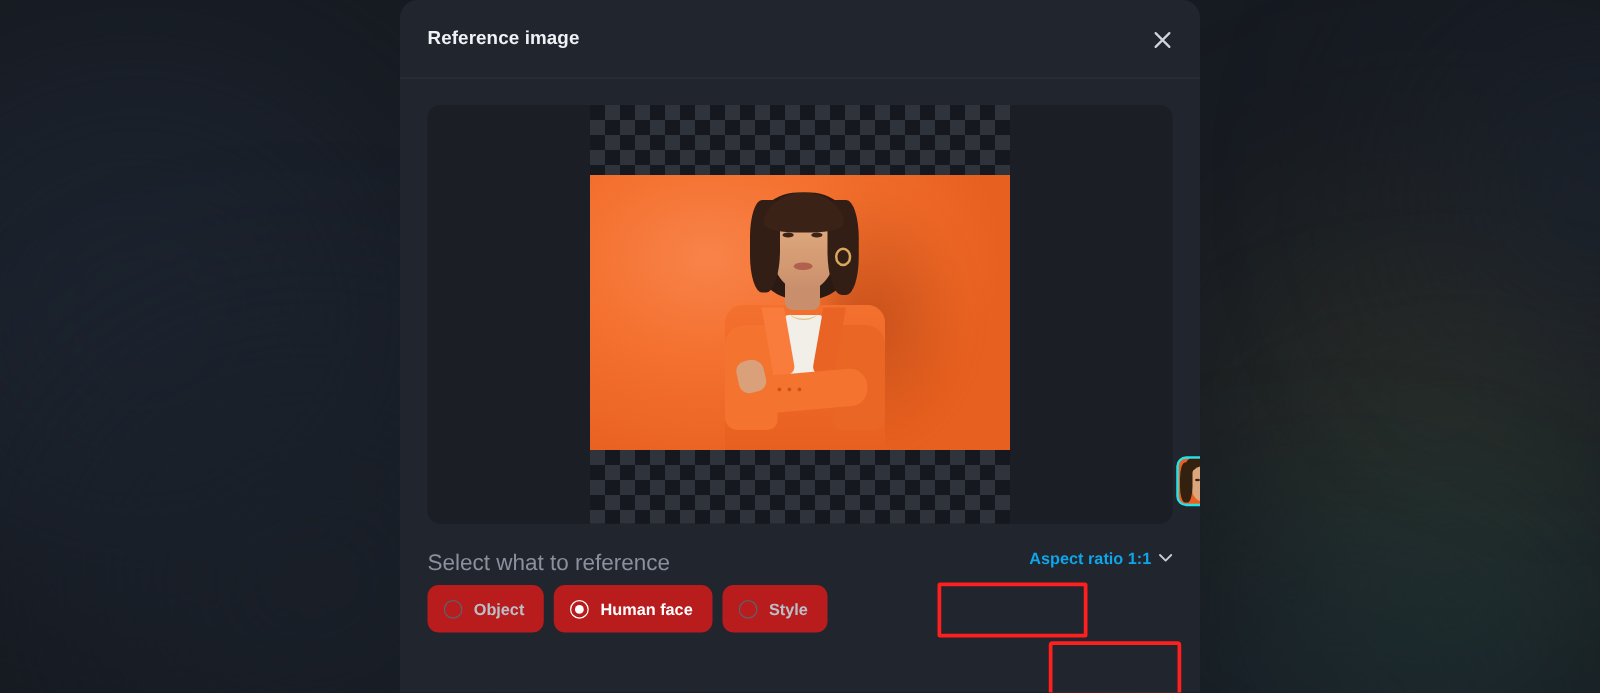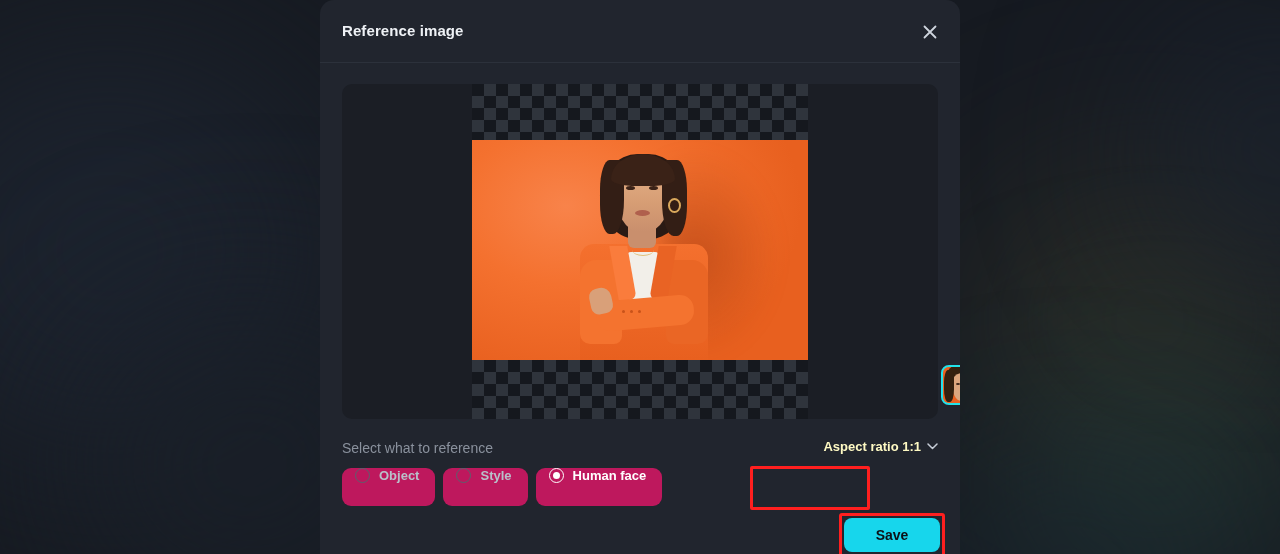--- a/index.html
+++ b/index.html
@@ -324,52 +324,53 @@
     border-radius: 40% 20% 40% 40%;
   }
   #face-thumb .teye { position: absolute; top: 16px; width: 4px; height: 2px; background: #3a2318; border-radius: 50%; }
   #face-thumb .teye.l { left: 13px; }
 
   
   #controls-label {
     position: absolute;
     left: 22px;
     top: 440px;
-    font-size: 14px;
+    font-size: 18px;
     color: #8a919d;
   }
   #aspect-ratio {
     position: absolute;
     right: 22px;
     top: 439px;
     display: flex;
     align-items: center;
     gap: 6px;
     font-size: 13px;
     font-weight: bold;
-    color: #fef9c3;
+    color: #0ea5e9;
     cursor: pointer;
   }
   #aspect-ratio svg { display: block; }
 
   
   #options {
     position: absolute;
     left: 22px;
     top: 468px;
     display: flex;
     gap: 8px;
     align-items: center;
   }
   .pill {
     display: flex;
+    align-items: center;
     gap: 9px;
     height: 38px;
     padding: 0 16px 0 13px;
-    background: #be185d;
+    background: #b91c1c;
     border: none;
     border-radius: 9px;
     cursor: pointer;
     font-family: inherit;
   }
   .pill .radio {
     width: 15px;
     height: 15px;
     border-radius: 50%;
     border: 1.6px solid #5b616d;
@@ -517,28 +518,27 @@
         <path d="M1 1 L5.5 5.5 L10 1" fill="none" stroke="#c6cdd7" stroke-width="1.5" stroke-linecap="round" stroke-linejoin="round"></path>
       </svg>
     </span>
   </div>
 
   <div id="options">
     <button class="pill">
       <span class="radio"></span>
       <span class="plabel">Object</span>
     </button>
+    <button class="pill selected">
+      <span class="radio"></span>
+      <span class="plabel">Human face</span>
+    </button>
     <button class="pill">
       <span class="radio"></span>
       <span class="plabel">Style</span>
     </button>
-    <button class="pill selected">
-      <span class="radio"></span>
-      <span class="plabel">Human face</span>
-    </button>
   </div>
 
   <div id="highlight-humanface"></div>
 
-  <button id="save-btn">Save</button>
   <div id="highlight-save"></div>
 
 </div>
 
 </body></html>

